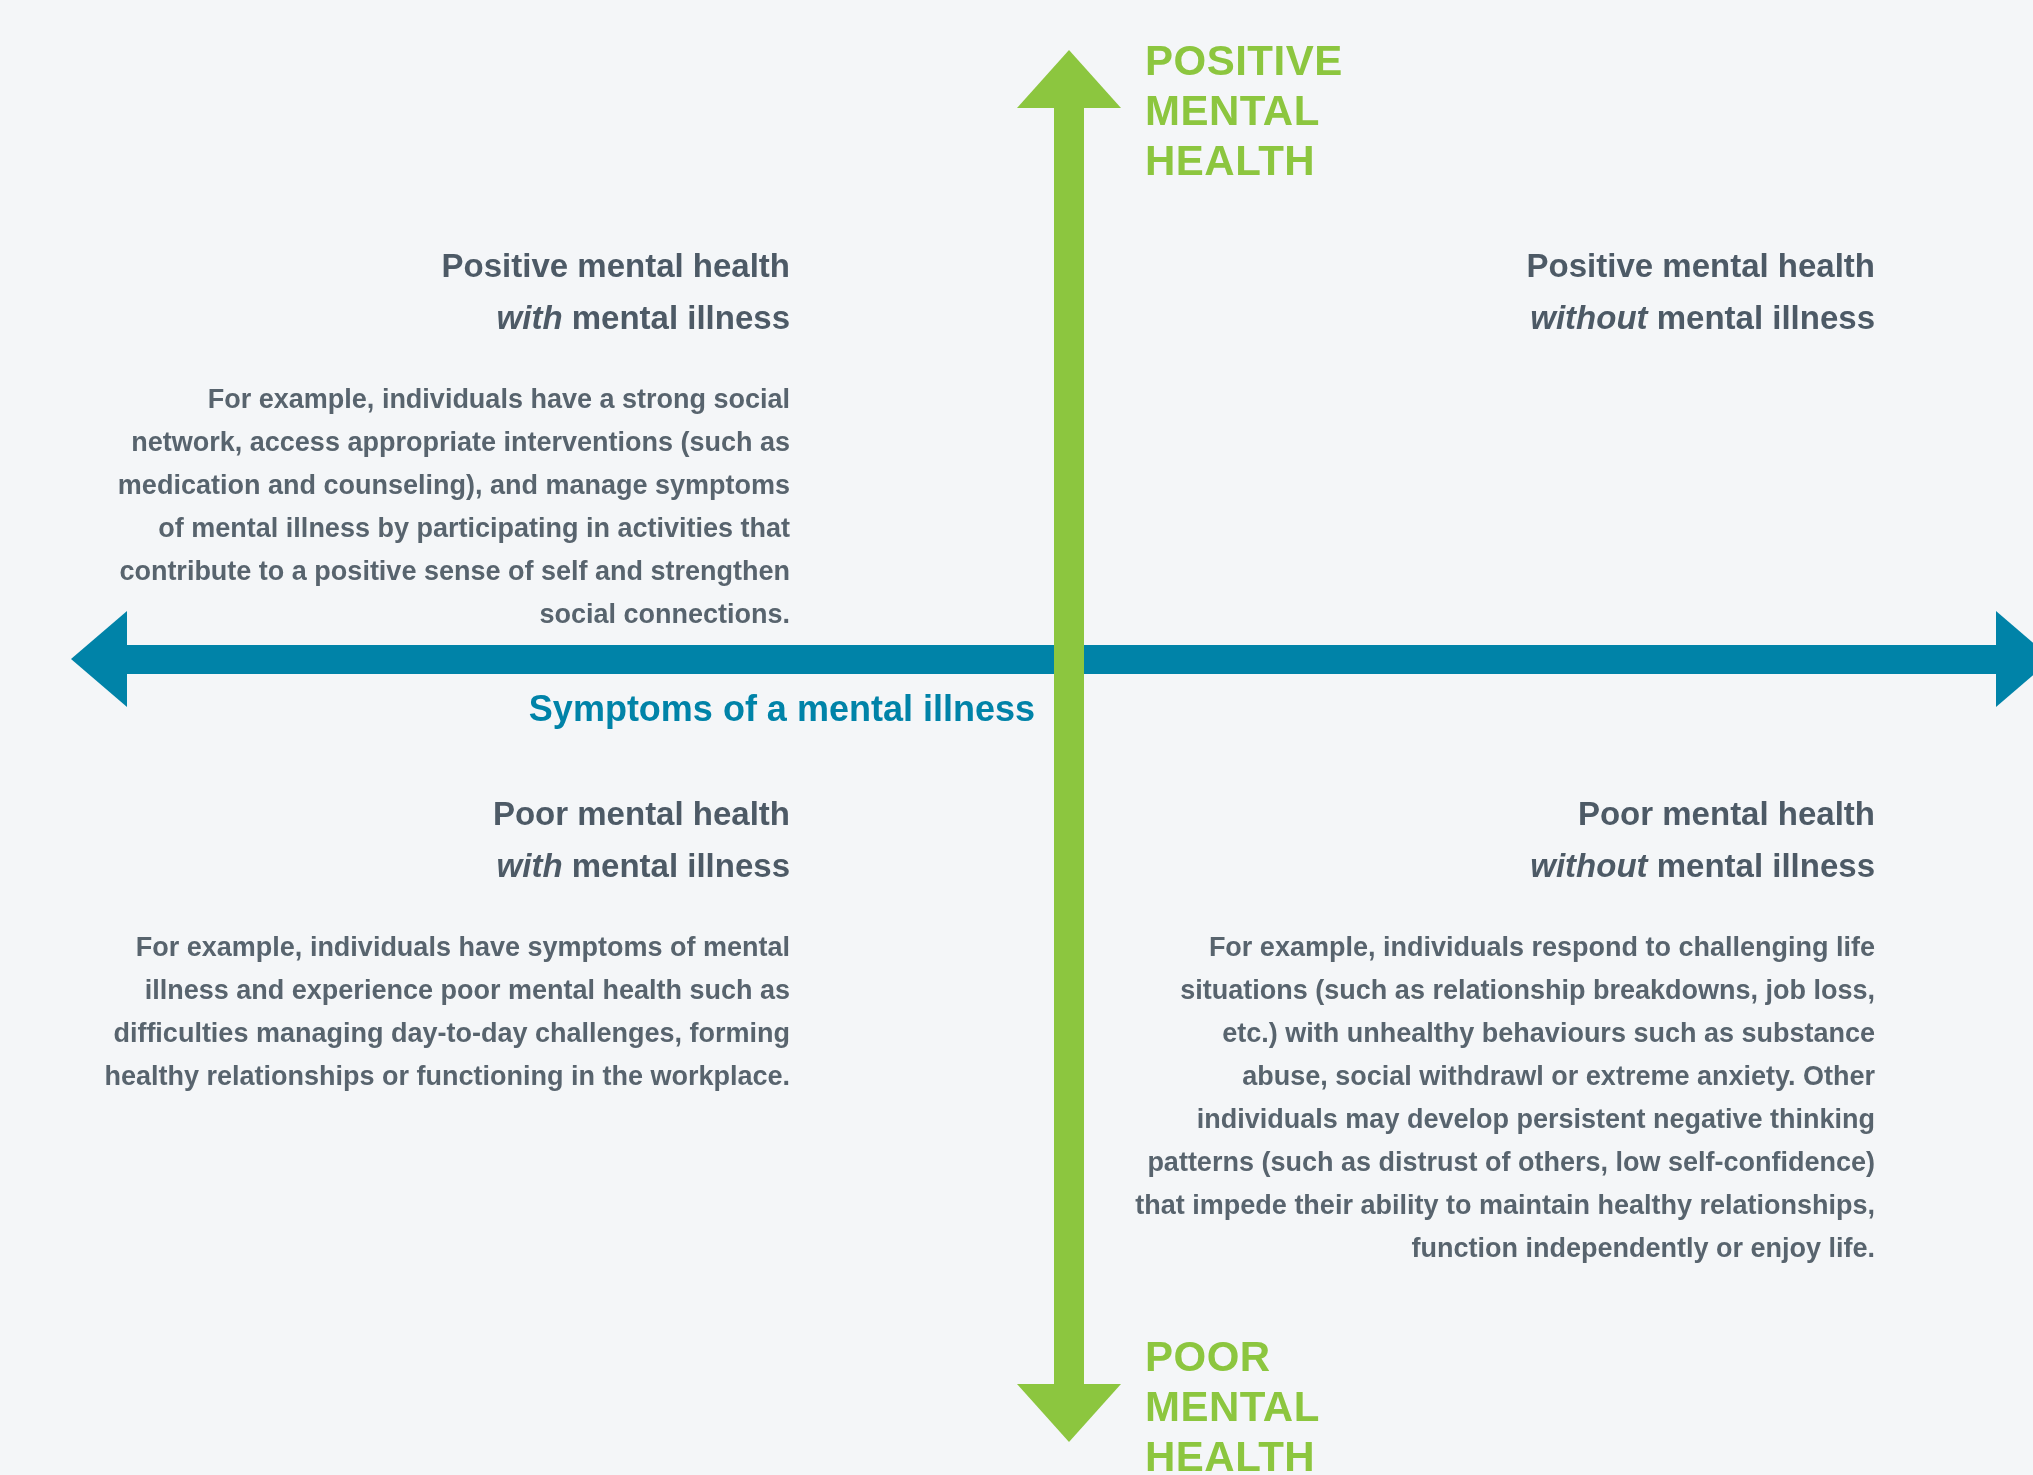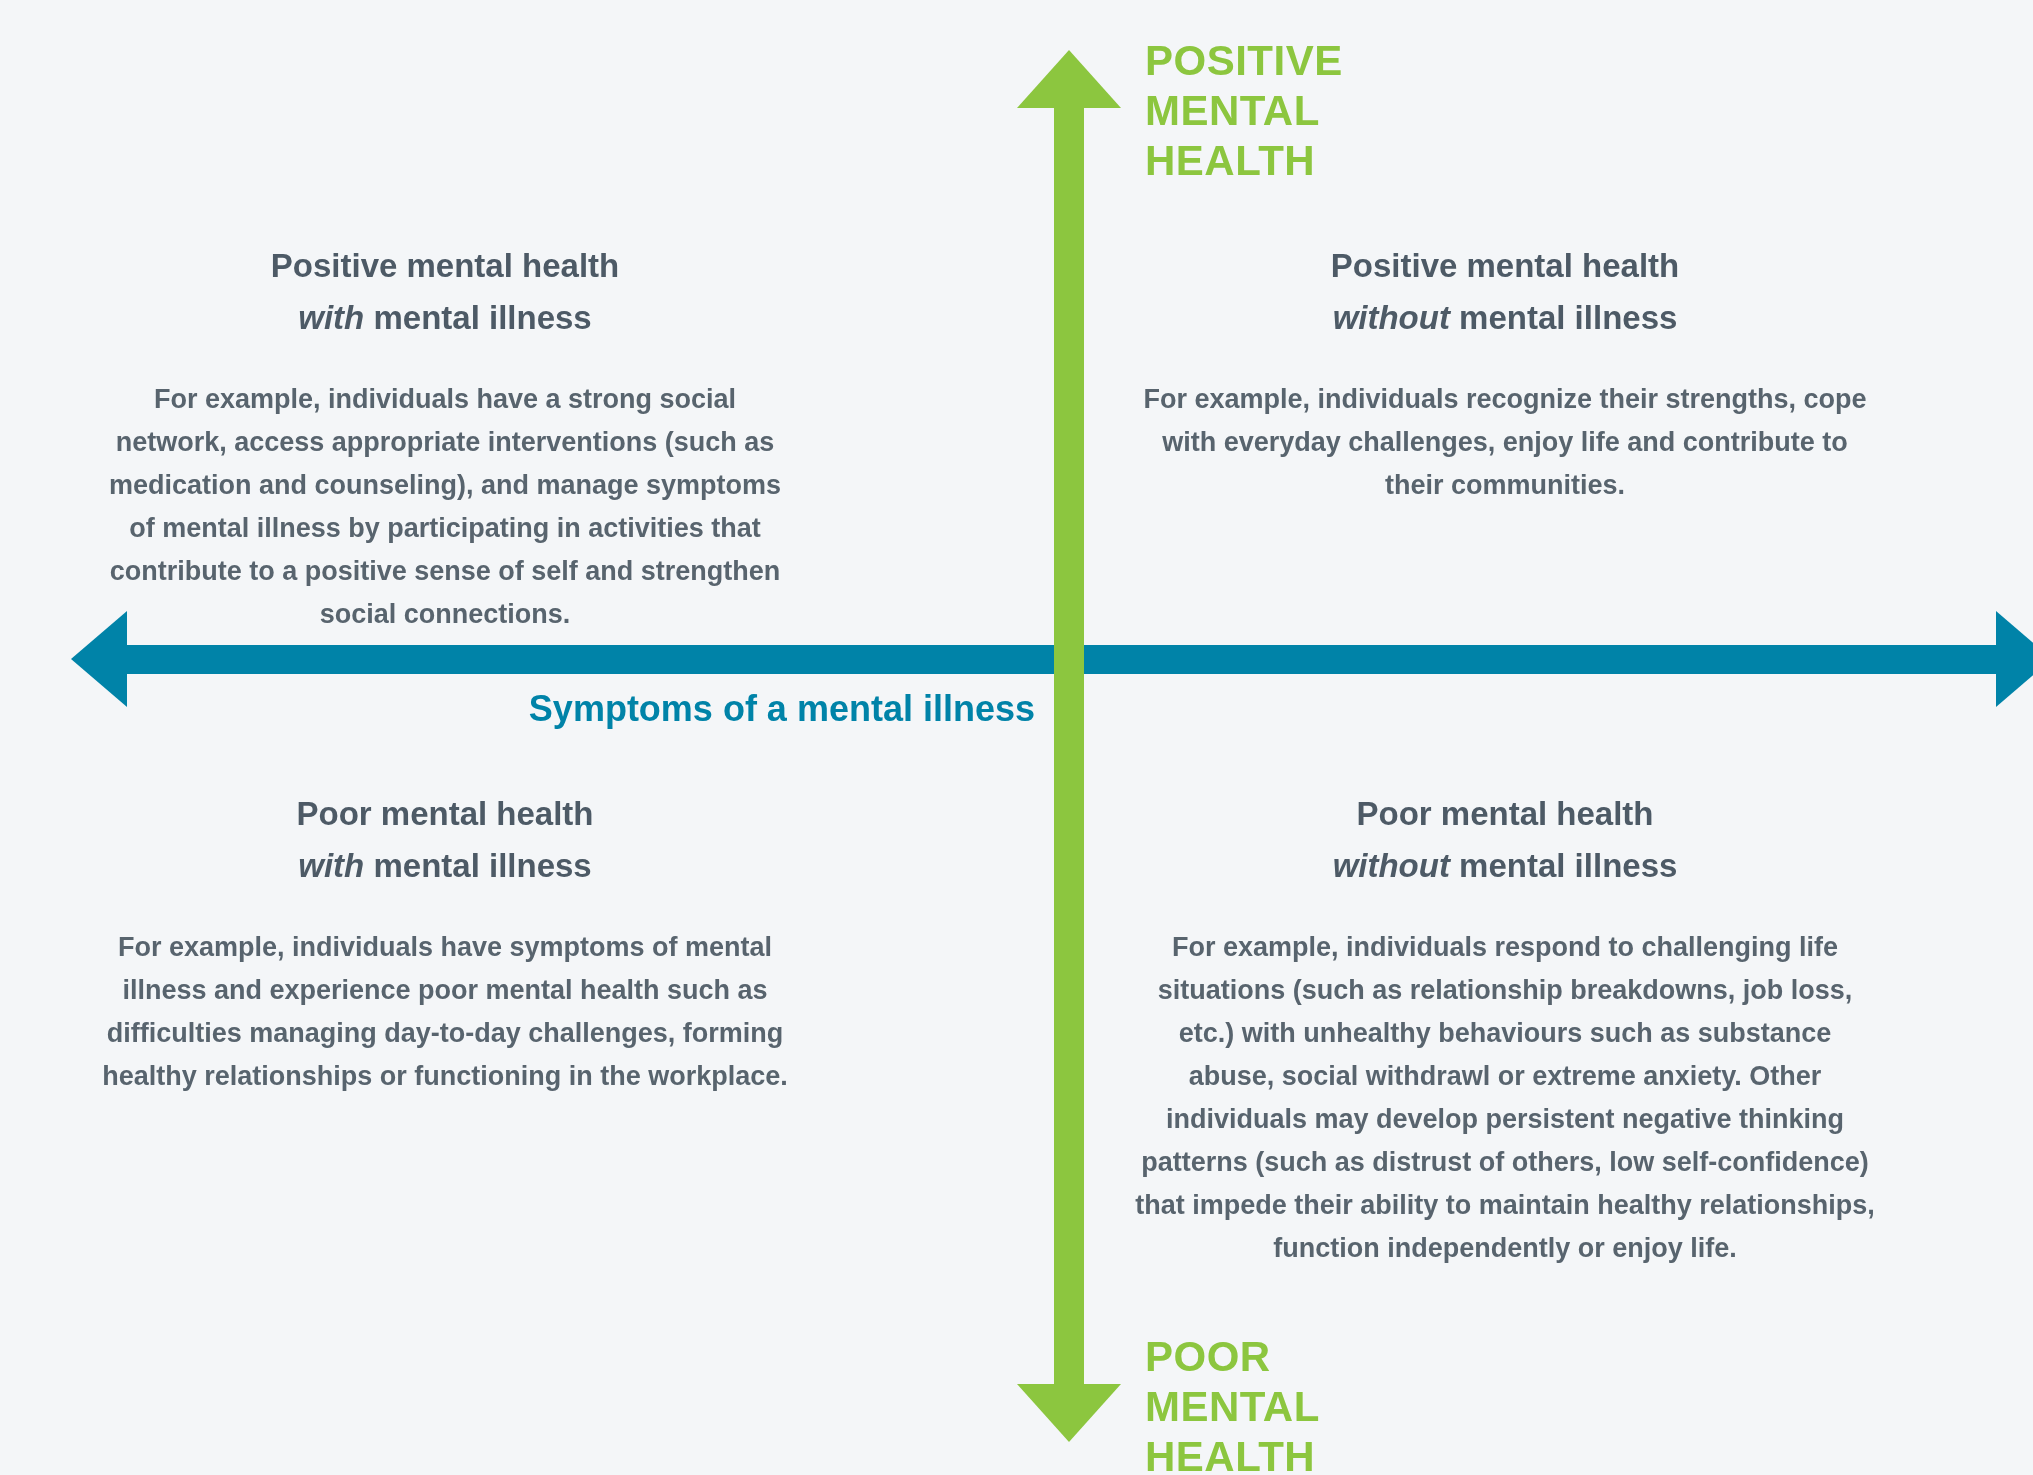--- a/index.html
+++ b/index.html
@@ -31,21 +31,21 @@
   .v-label.top{top:36px;}
   .v-label.bottom{top:1332px;}
 
   
   .axis-label{position:absolute; top:688px; color:var(--teal); font-weight:bold;
               font-size:36px; text-align:right; z-index:3;}
   .axis-label.left{left:90px; width:900px;}
   .axis-label.right{left:1056px; width:840px;}
 
   
-  .quad{position:absolute; text-align:center; z-index:3;}
+  .quad{position:absolute; text-align:right; z-index:3;}
   .quad.tl{left:55px;  top:240px; width:690px;}
   .quad.tr{left:1090px;top:240px; width:740px;}
   .quad.bl{left:55px;  top:788px; width:690px;}
   .quad.br{left:1090px;top:788px; width:740px;}
   .q-title{margin:0; color:var(--heading); font-size:33px; font-weight:bold; line-height:52px;}
   .q-title em{font-style:italic;}
   .q-body{margin:34px 0 0 0; color:var(--body); font-size:27px; line-height:43px; font-weight:bold;}
 </style>
 </head>
 <body>
@@ -79,21 +79,20 @@
       <em>with</em><span> mental illness</span>
     </h2>
     <p class="q-body">For example, individuals have a strong social network, access appropriate interventions (such as medication and counseling), and manage symptoms of mental illness by participating in activities that contribute to a positive sense of self and strengthen social connections.</p>
   </section>
 
   <section class="quad tr">
     <h2 class="q-title">
       <span>Positive mental health</span><br>
       <em>without</em><span> mental illness</span>
     </h2>
-    <p class="q-body">For example, individuals recognize their strengths, cope with everyday challenges, enjoy life and contribute to their communities.</p>
   </section>
 
   <section class="quad bl">
     <h2 class="q-title">
       <span>Poor mental health</span><br>
       <em>with</em><span> mental illness</span>
     </h2>
     <p class="q-body">For example, individuals have symptoms of mental illness and experience poor mental health such as difficulties managing day-to-day challenges, forming healthy relationships or functioning in the workplace.</p>
   </section>
 

